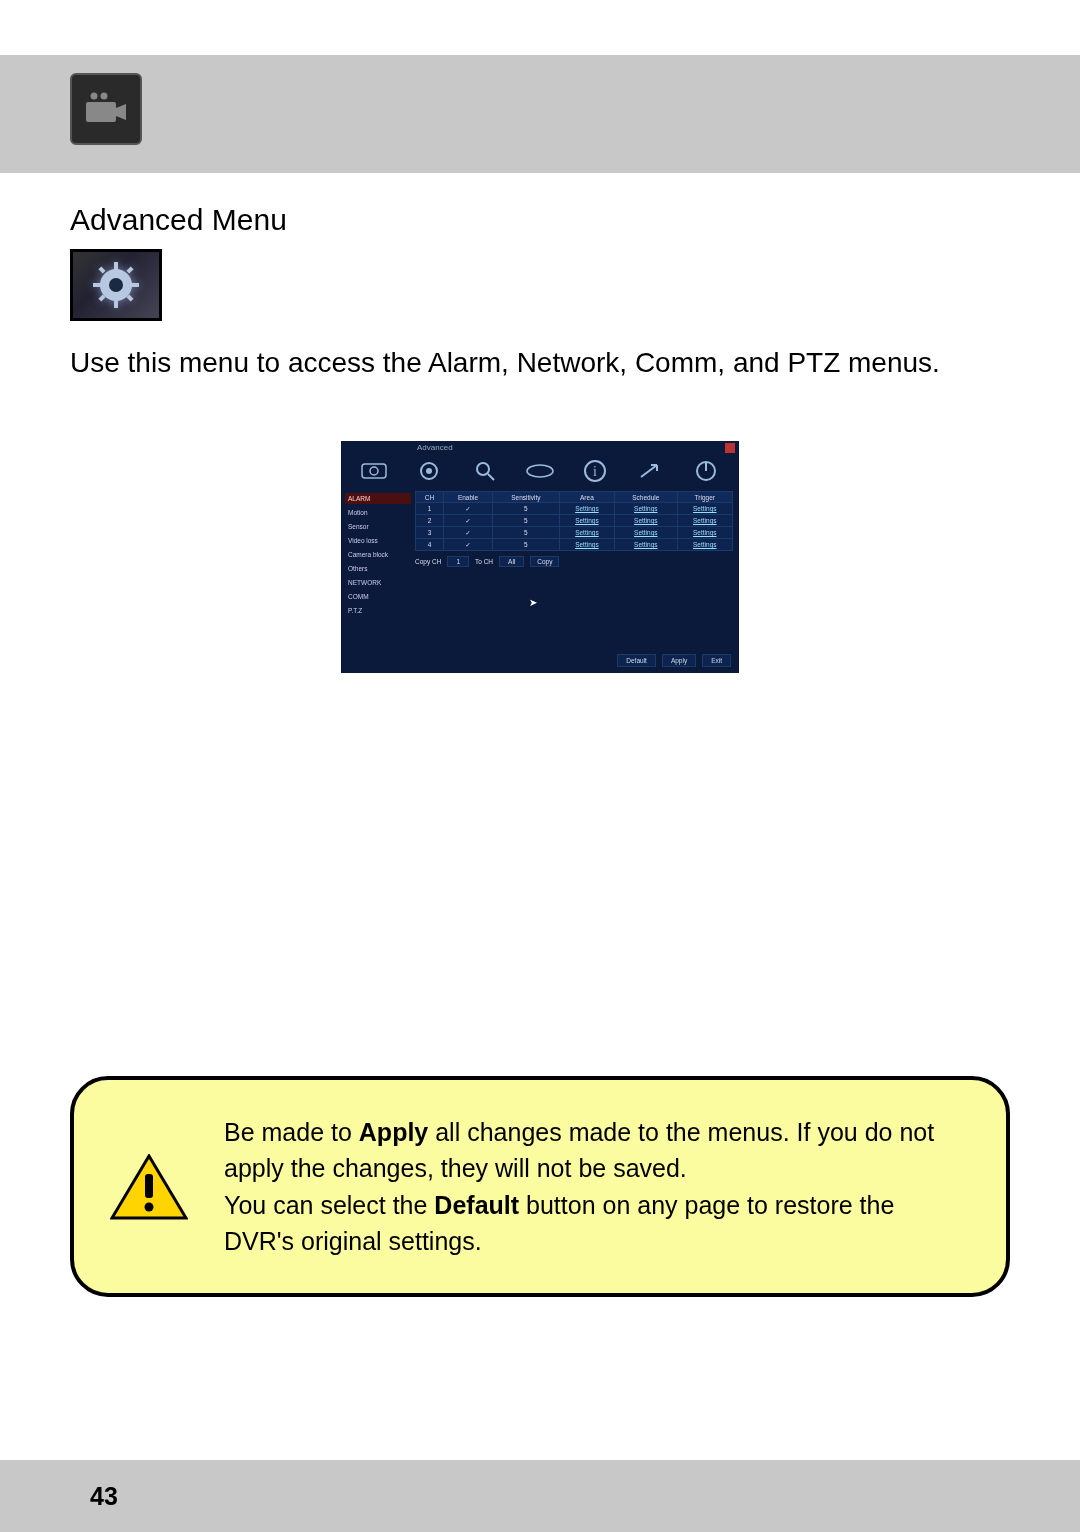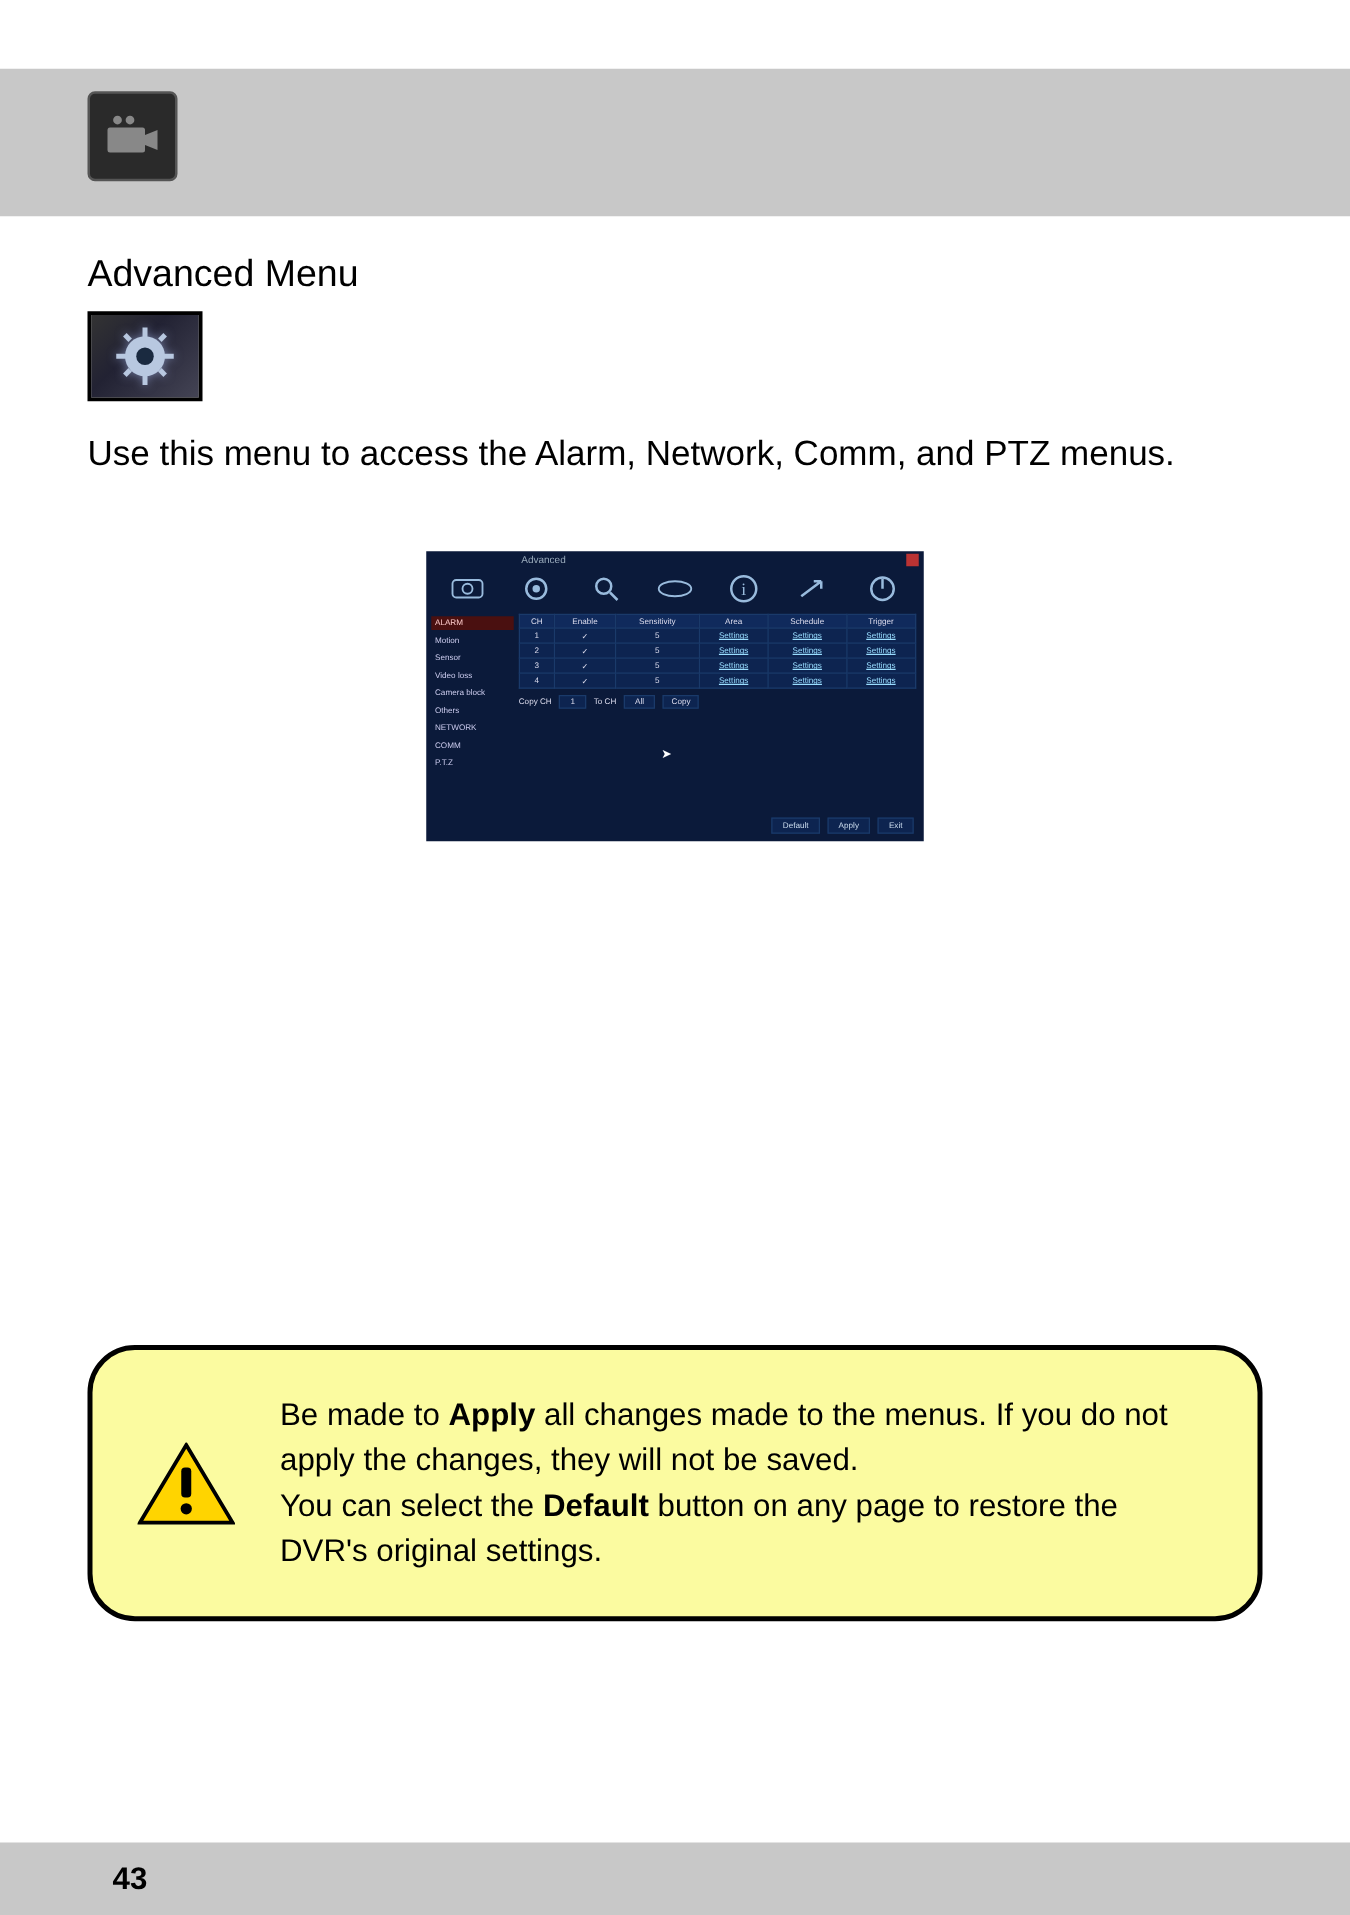--- a/index.html
+++ b/index.html
@@ -134,21 +134,21 @@
     font-size: 25px;
     line-height: 1.45;
   }
   .warn-icon {
     position: absolute;
     left: 36px; top: 74px;
   }
   .bottom-bar {
     position: absolute;
     bottom: 0; left: 0; right: 0;
-    height: 58px;
+    height: 72px;
     background: #c8c8c8;
     display: flex;
     align-items: center;
     padding-left: 90px;
   }
   .page-num { font-size: 25px; font-weight: bold; }
 </style>
 </head>
 <body>
 

